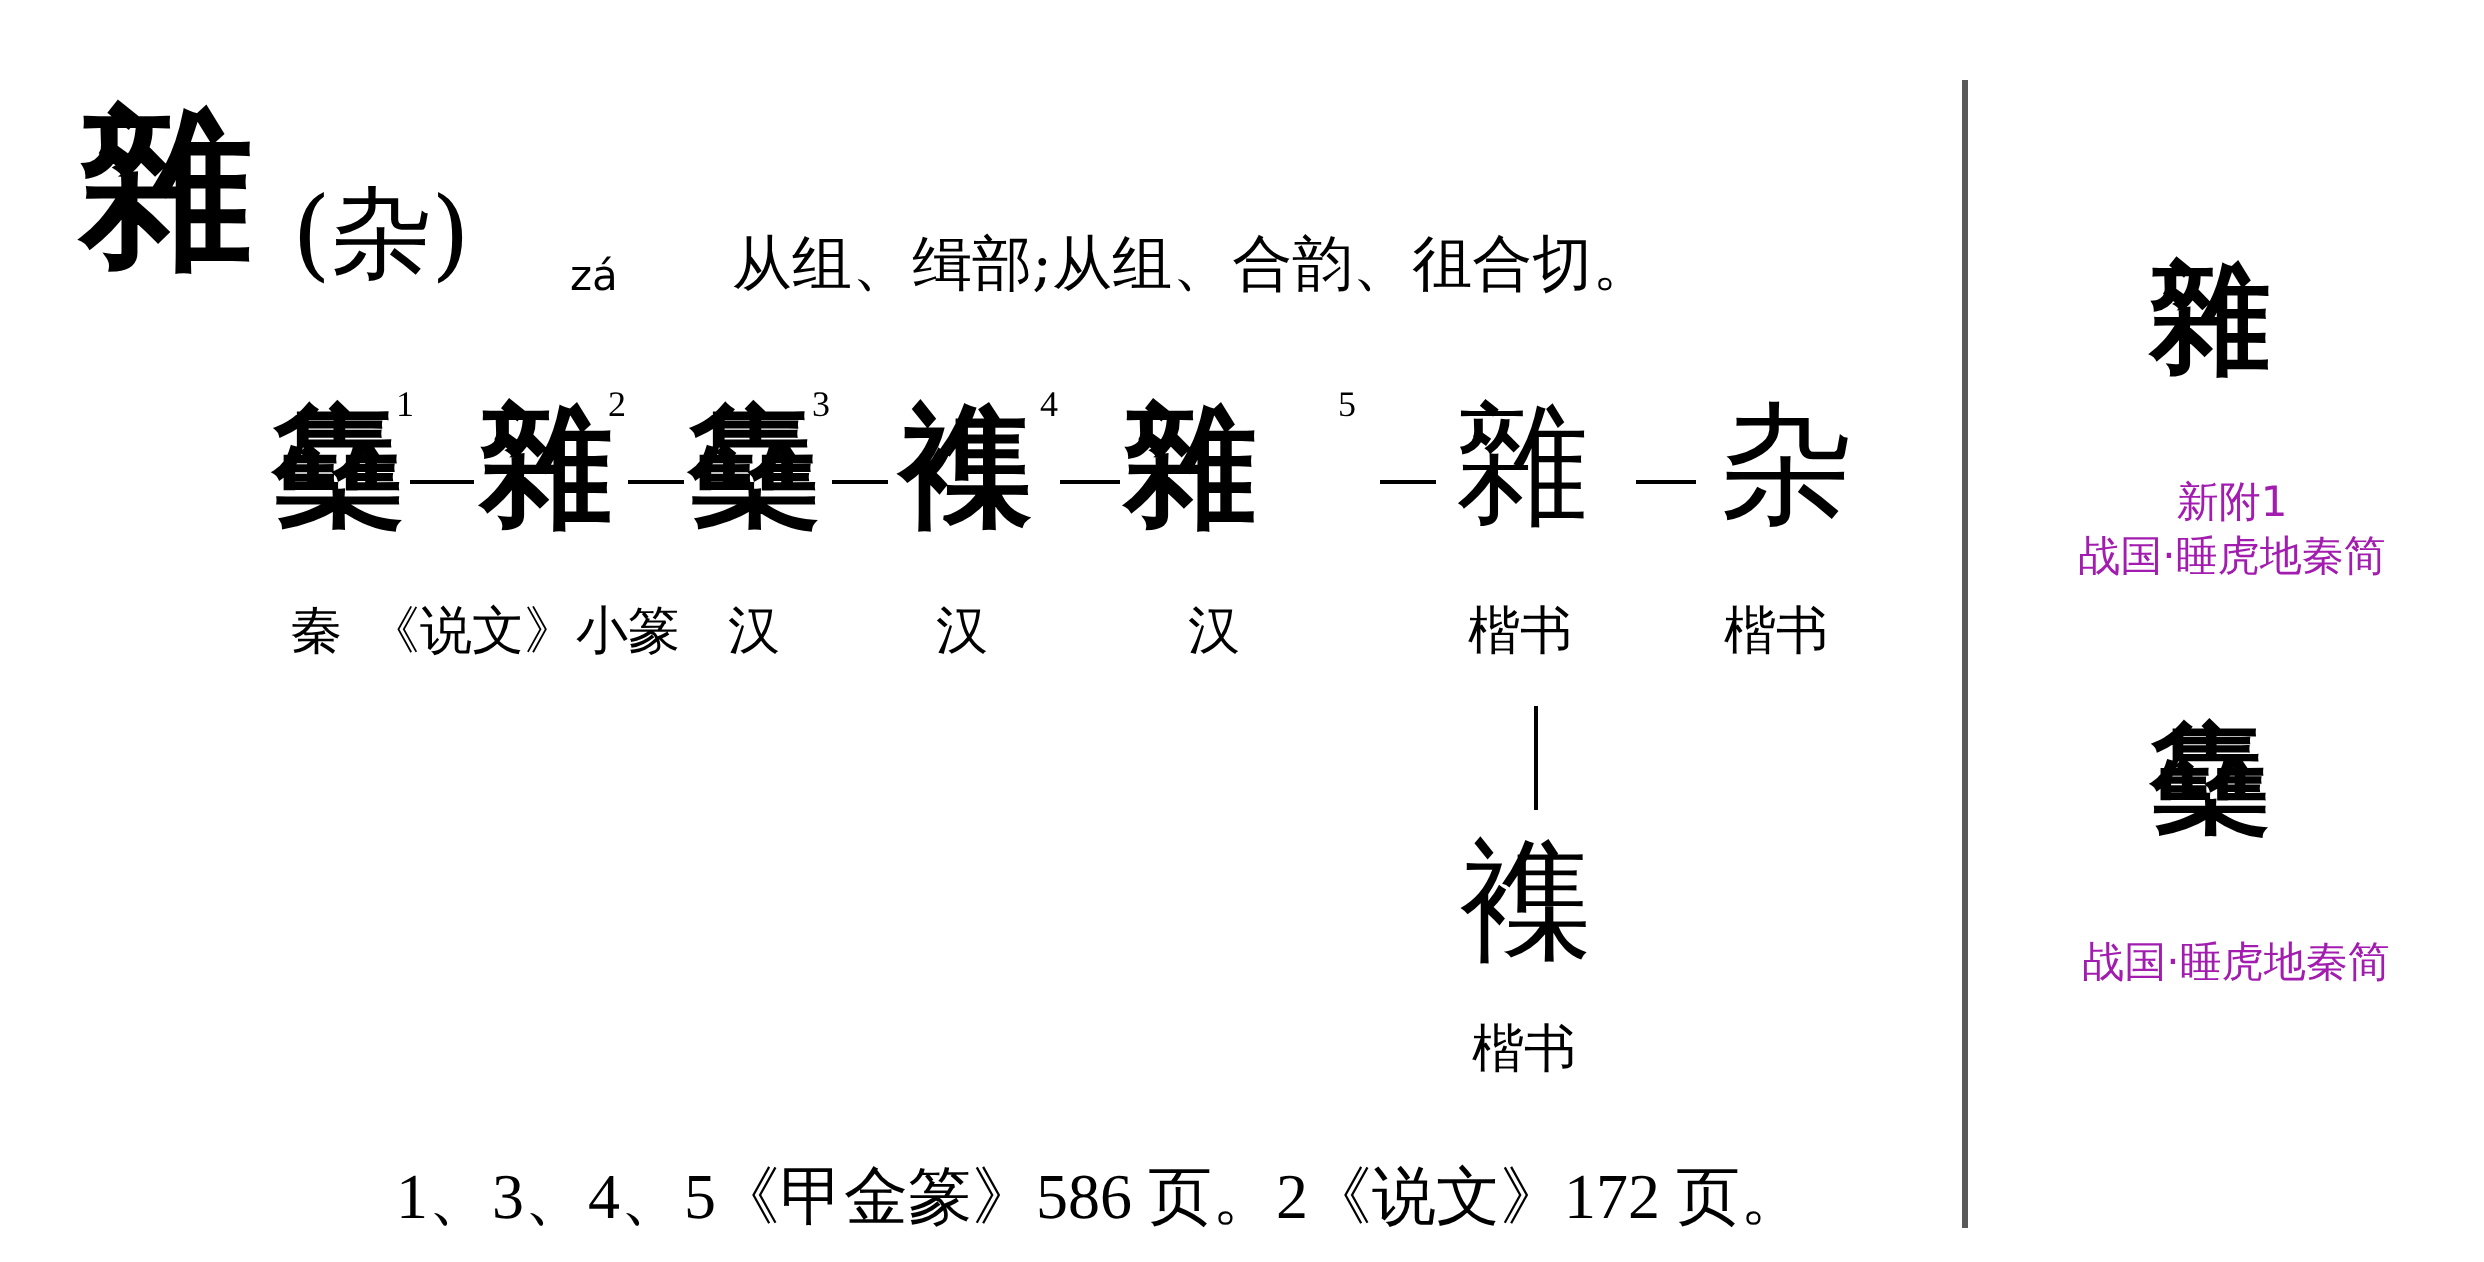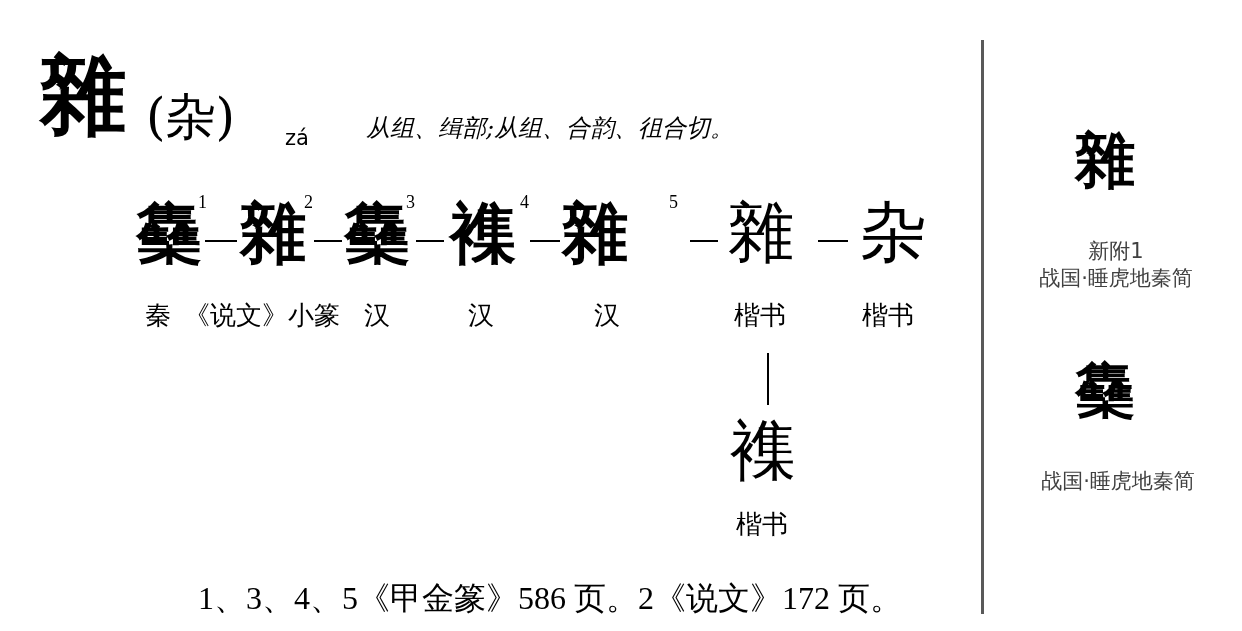--- a/index.html
+++ b/index.html
@@ -1,30 +1,30 @@
 <!DOCTYPE html>
 <html><head>
 <meta charset="utf-8">
 <style>
   html, body { margin:0; padding:0; background:#ffffff; }
   body { width:1242px; height:631px; position:relative; overflow:hidden; color:#000; font-family:"DejaVu Serif", serif; }
   .abs { position:absolute; }
   .headword { left:40px; top:52px; font-size:86px; line-height:1; font-family:"DejaVu Serif", serif; font-weight:bold; }
   .simplified { left:146px; top:92px; font-size:50px; line-height:1; }
   .pinyin { left:285px; top:126px; font-size:21px; font-family:"DejaVu Sans", sans-serif; }
-  .fanqie { left:366px; top:112px; font-size:24px; letter-spacing:0px;font-style:italic; }
+  .fanqie { left:366px; top:112px; font-size:30px; letter-spacing:0px; }
   .evo-char { font-size:66px; line-height:1; font-weight:bold; top:200px; }
   .evo-num { font-size:18px; top:192px; font-family:"Liberation Serif", serif; }
   .dash { top:240px; height:2px; background:#000; }
   .evo-label { top:298px; font-size:26px; }
   .vline { width:2px; background:#000; }
   .bottom { left:198px; top:577px; font-size:32px; font-family:Liberation Serif, serif; }
   .divider { left:981px; top:40px; width:3px; height:574px; background:#595959; }
   .side-char { font-size:60px; line-height:1; font-weight:bold; }
-  .side-label { font-family:"DejaVu Sans", sans-serif; color:#404040; font-size:21px; text-align:center; width:240px; line-height:1.3; }
+  .side-label { font-family:"DejaVu Sans", sans-serif; color:#a21caf; font-size:21px; text-align:center; width:240px; line-height:1.3; }
 </style>
 </head>
 <body>
 
 <div>
   <div class="abs headword">雜</div>
   <div class="abs simplified">(杂)</div>
   <div class="abs pinyin">zá</div>
   <div class="abs fanqie">从组、缉部;从组、合韵、徂合切。</div>
 </div>

